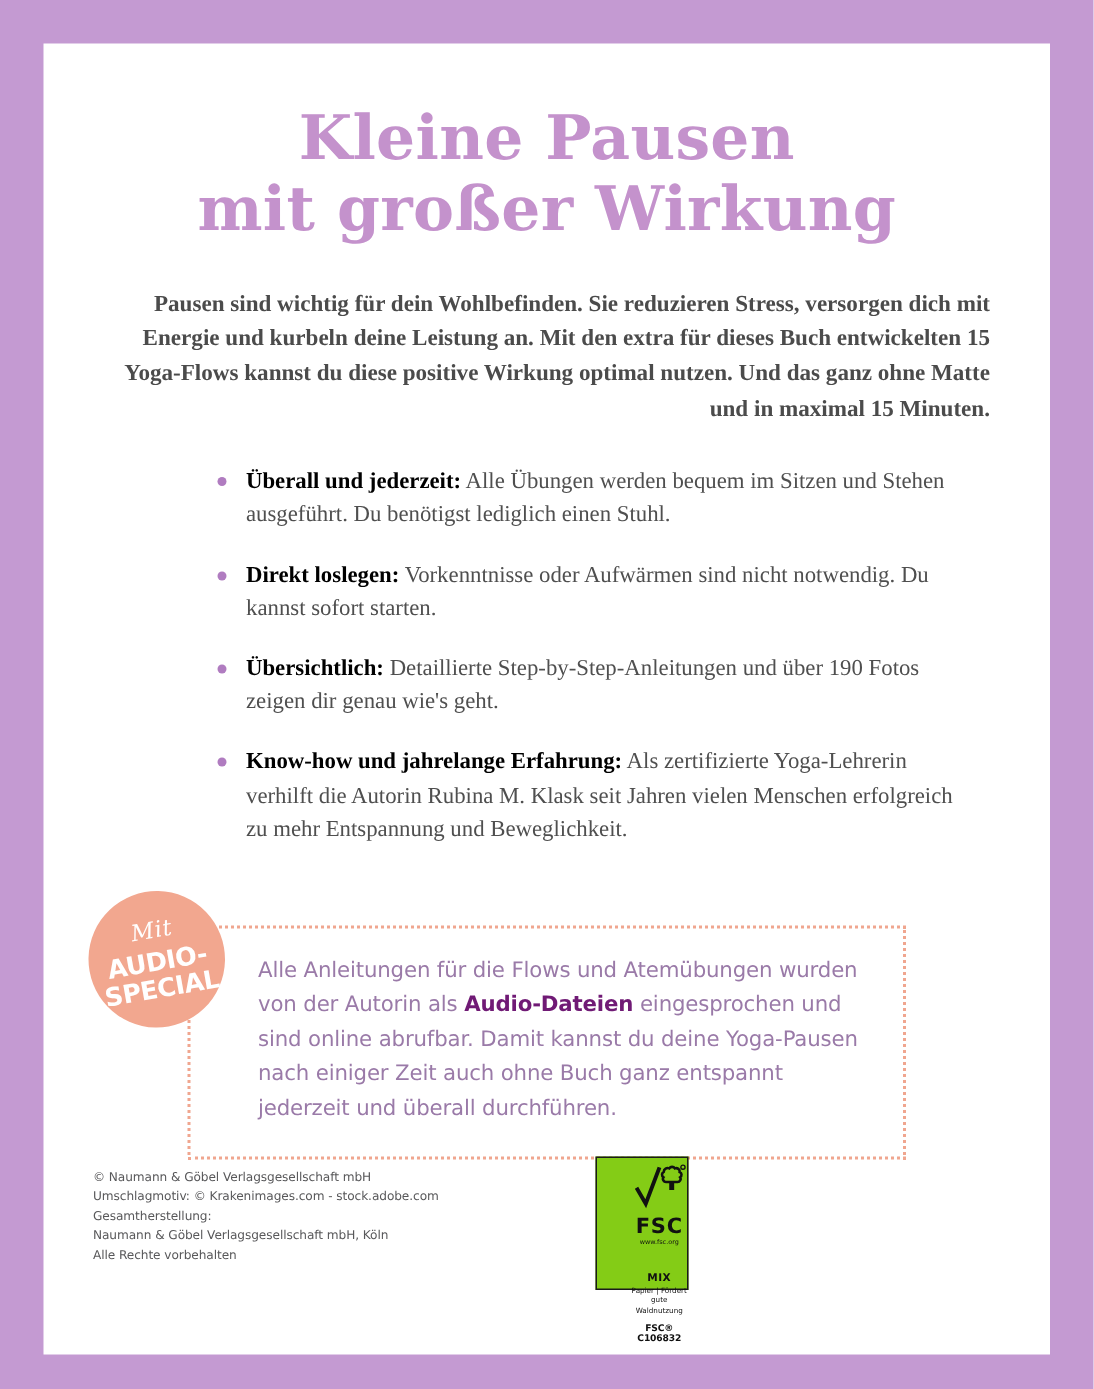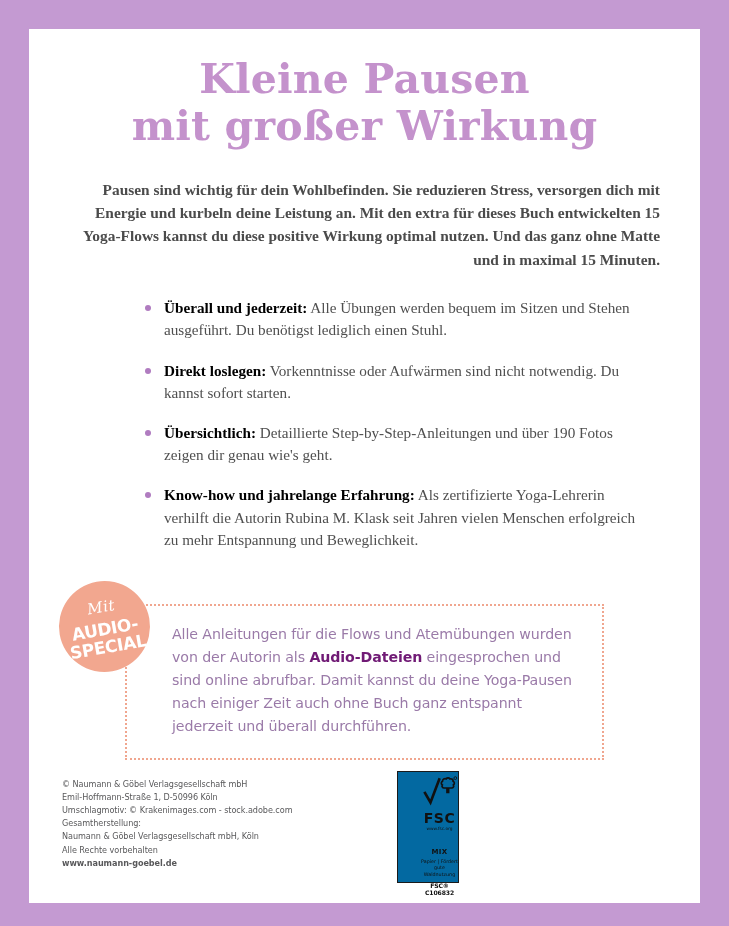--- a/index.html
+++ b/index.html
@@ -22,20 +22,21 @@
     width: 671px;
     height: 874px;
     background: #ffffff;
     box-sizing: border-box;
   }
 
   
   .title-block {
     text-align: center;
     padding-top: 30px;
+    margin-top: 13px;
   }
   .title-line {
     font-family: "DejaVu Serif", "Liberation Serif", serif;
     font-weight: bold;
     color: #c492cc;
     letter-spacing: 0.2px;
     line-height: 1.02;
   }
   .title-line.l1 { font-size: 41px; }
   .title-line.l2 { font-size: 41px; margin-top: 5px; }
@@ -155,23 +156,23 @@
     color: #58585a;
     letter-spacing: -0.05px;
   }
   .imprint .url { font-weight: bold; }
 
   .fsc {
     position: absolute;
     left: 368px;
     top: 0px;
     width: 62px;
-    height: 112px;
+    height: 89px;
     border: 1px solid #1a1a1a;
-    background: #0369a1;
+    background: #84cc16;
     box-sizing: border-box;
     text-align: center;
     font-family: "DejaVu Sans", sans-serif;
     color: #111111;
     padding-left: 23px;
   }
   .fsc .tree { margin-top: 4px; }
   .fsc .fsc-word {
     font-size: 14px;
     font-weight: bold;
@@ -218,26 +219,24 @@
     <div class="badge">
       <div class="mit">Mit</div>
       <div class="audio">AUDIO-</div>
       <div class="special">SPECIAL</div>
     </div>
   </div>
 
   <div class="footer">
     <div class="imprint">
       <div>© Naumann &amp; Göbel Verlagsgesellschaft mbH</div>
-      <div>Emil-Hoffmann-Straße 1, D-50996 Köln</div>
       <div>Umschlagmotiv: © Krakenimages.com - stock.adobe.com</div>
       <div>Gesamtherstellung:</div>
       <div>Naumann &amp; Göbel Verlagsgesellschaft mbH, Köln</div>
       <div>Alle Rechte vorbehalten</div>
-      <div class="url">www.naumann-goebel.de</div>
     </div>
 
     <div class="fsc">
       <div class="tree">
         <svg width="36" height="30" viewBox="0 0 36 30" aria-hidden="true">
           <g fill="none" stroke="#111111" stroke-width="1.7">
             <path d="M20.5 5.2 C20.5 3.2 22.6 2.2 24.2 2.9 C25.0 1.6 27.1 1.6 27.9 2.9 C29.6 2.3 31.4 3.6 31.1 5.3 C32.6 5.9 32.8 8.0 31.4 8.9 C32.3 10.2 31.3 12.0 29.7 12.0 L26.6 12.0 L26.6 16.5 L25.0 16.5 L25.0 12.0 L22.0 12.0 C20.4 12.0 19.4 10.2 20.3 8.9 C18.9 8.0 19.1 5.9 20.5 5.2 Z"></path>
             <path d="M3.0 17.0 L8.5 26.5 L17.2 3.5" stroke-width="2.6" stroke-linecap="square"></path>
           </g>
           <circle cx="33.3" cy="2.1" r="1.4" fill="none" stroke="#111111" stroke-width="0.9"></circle>

